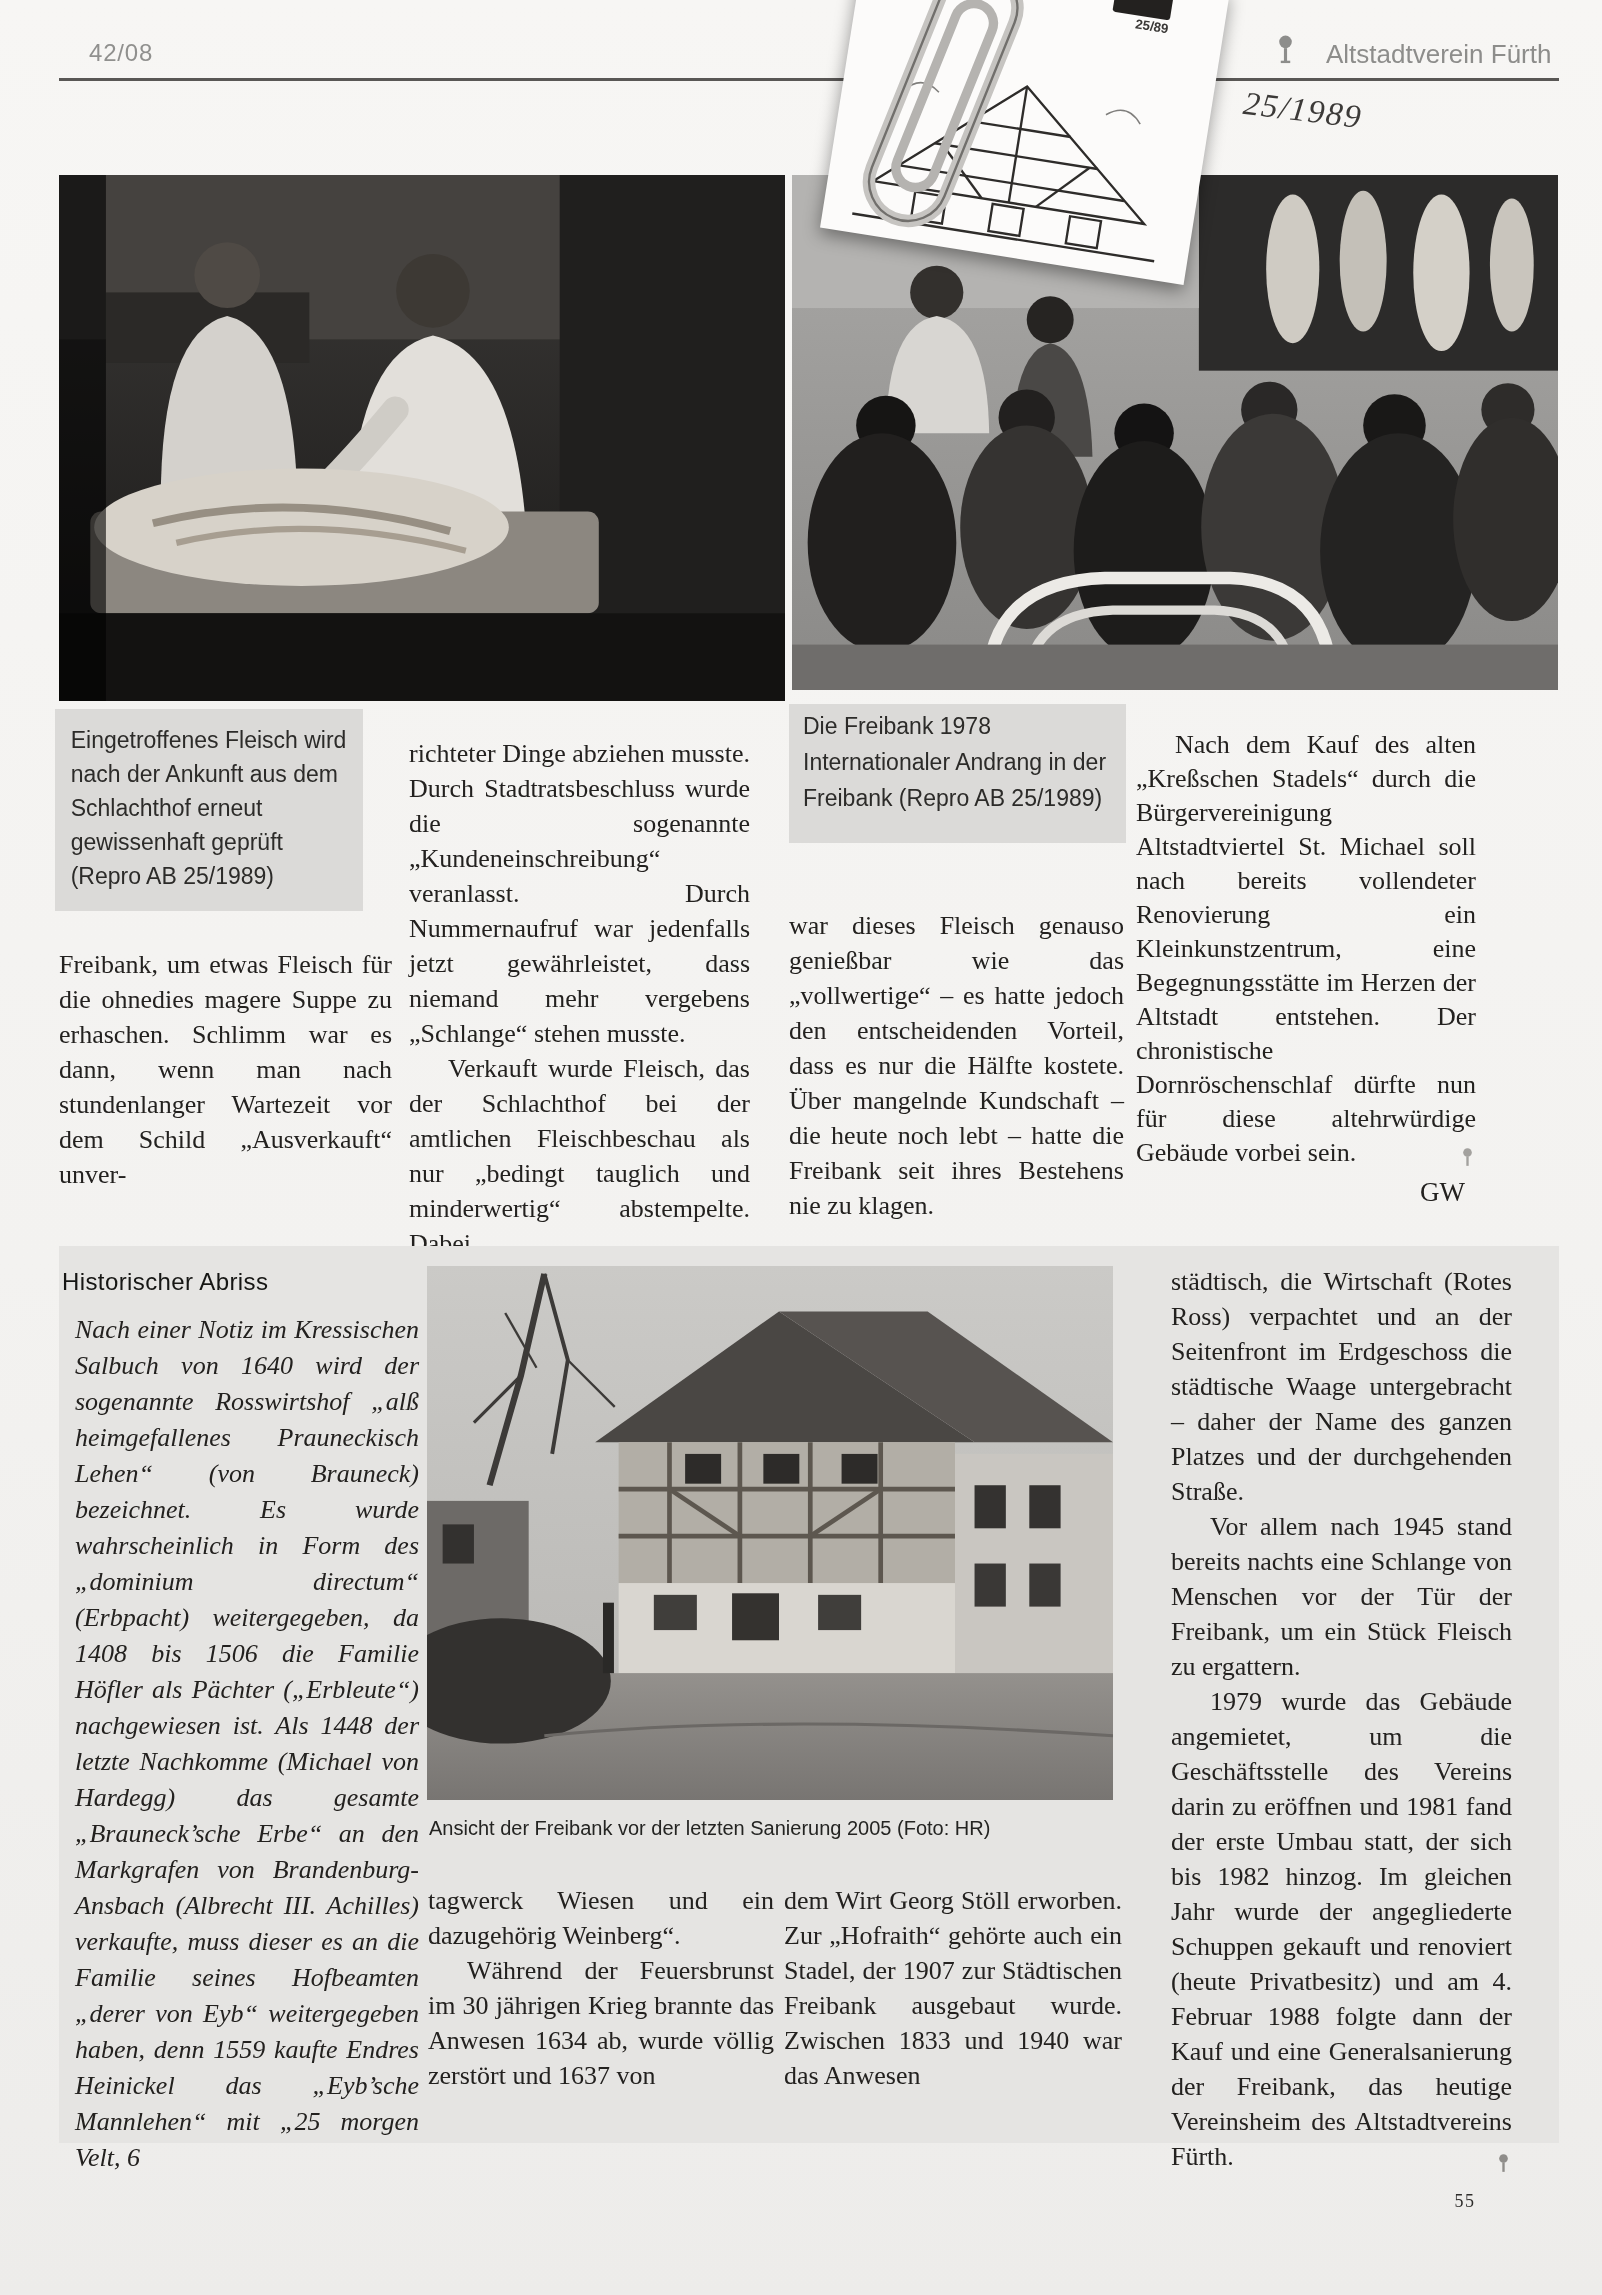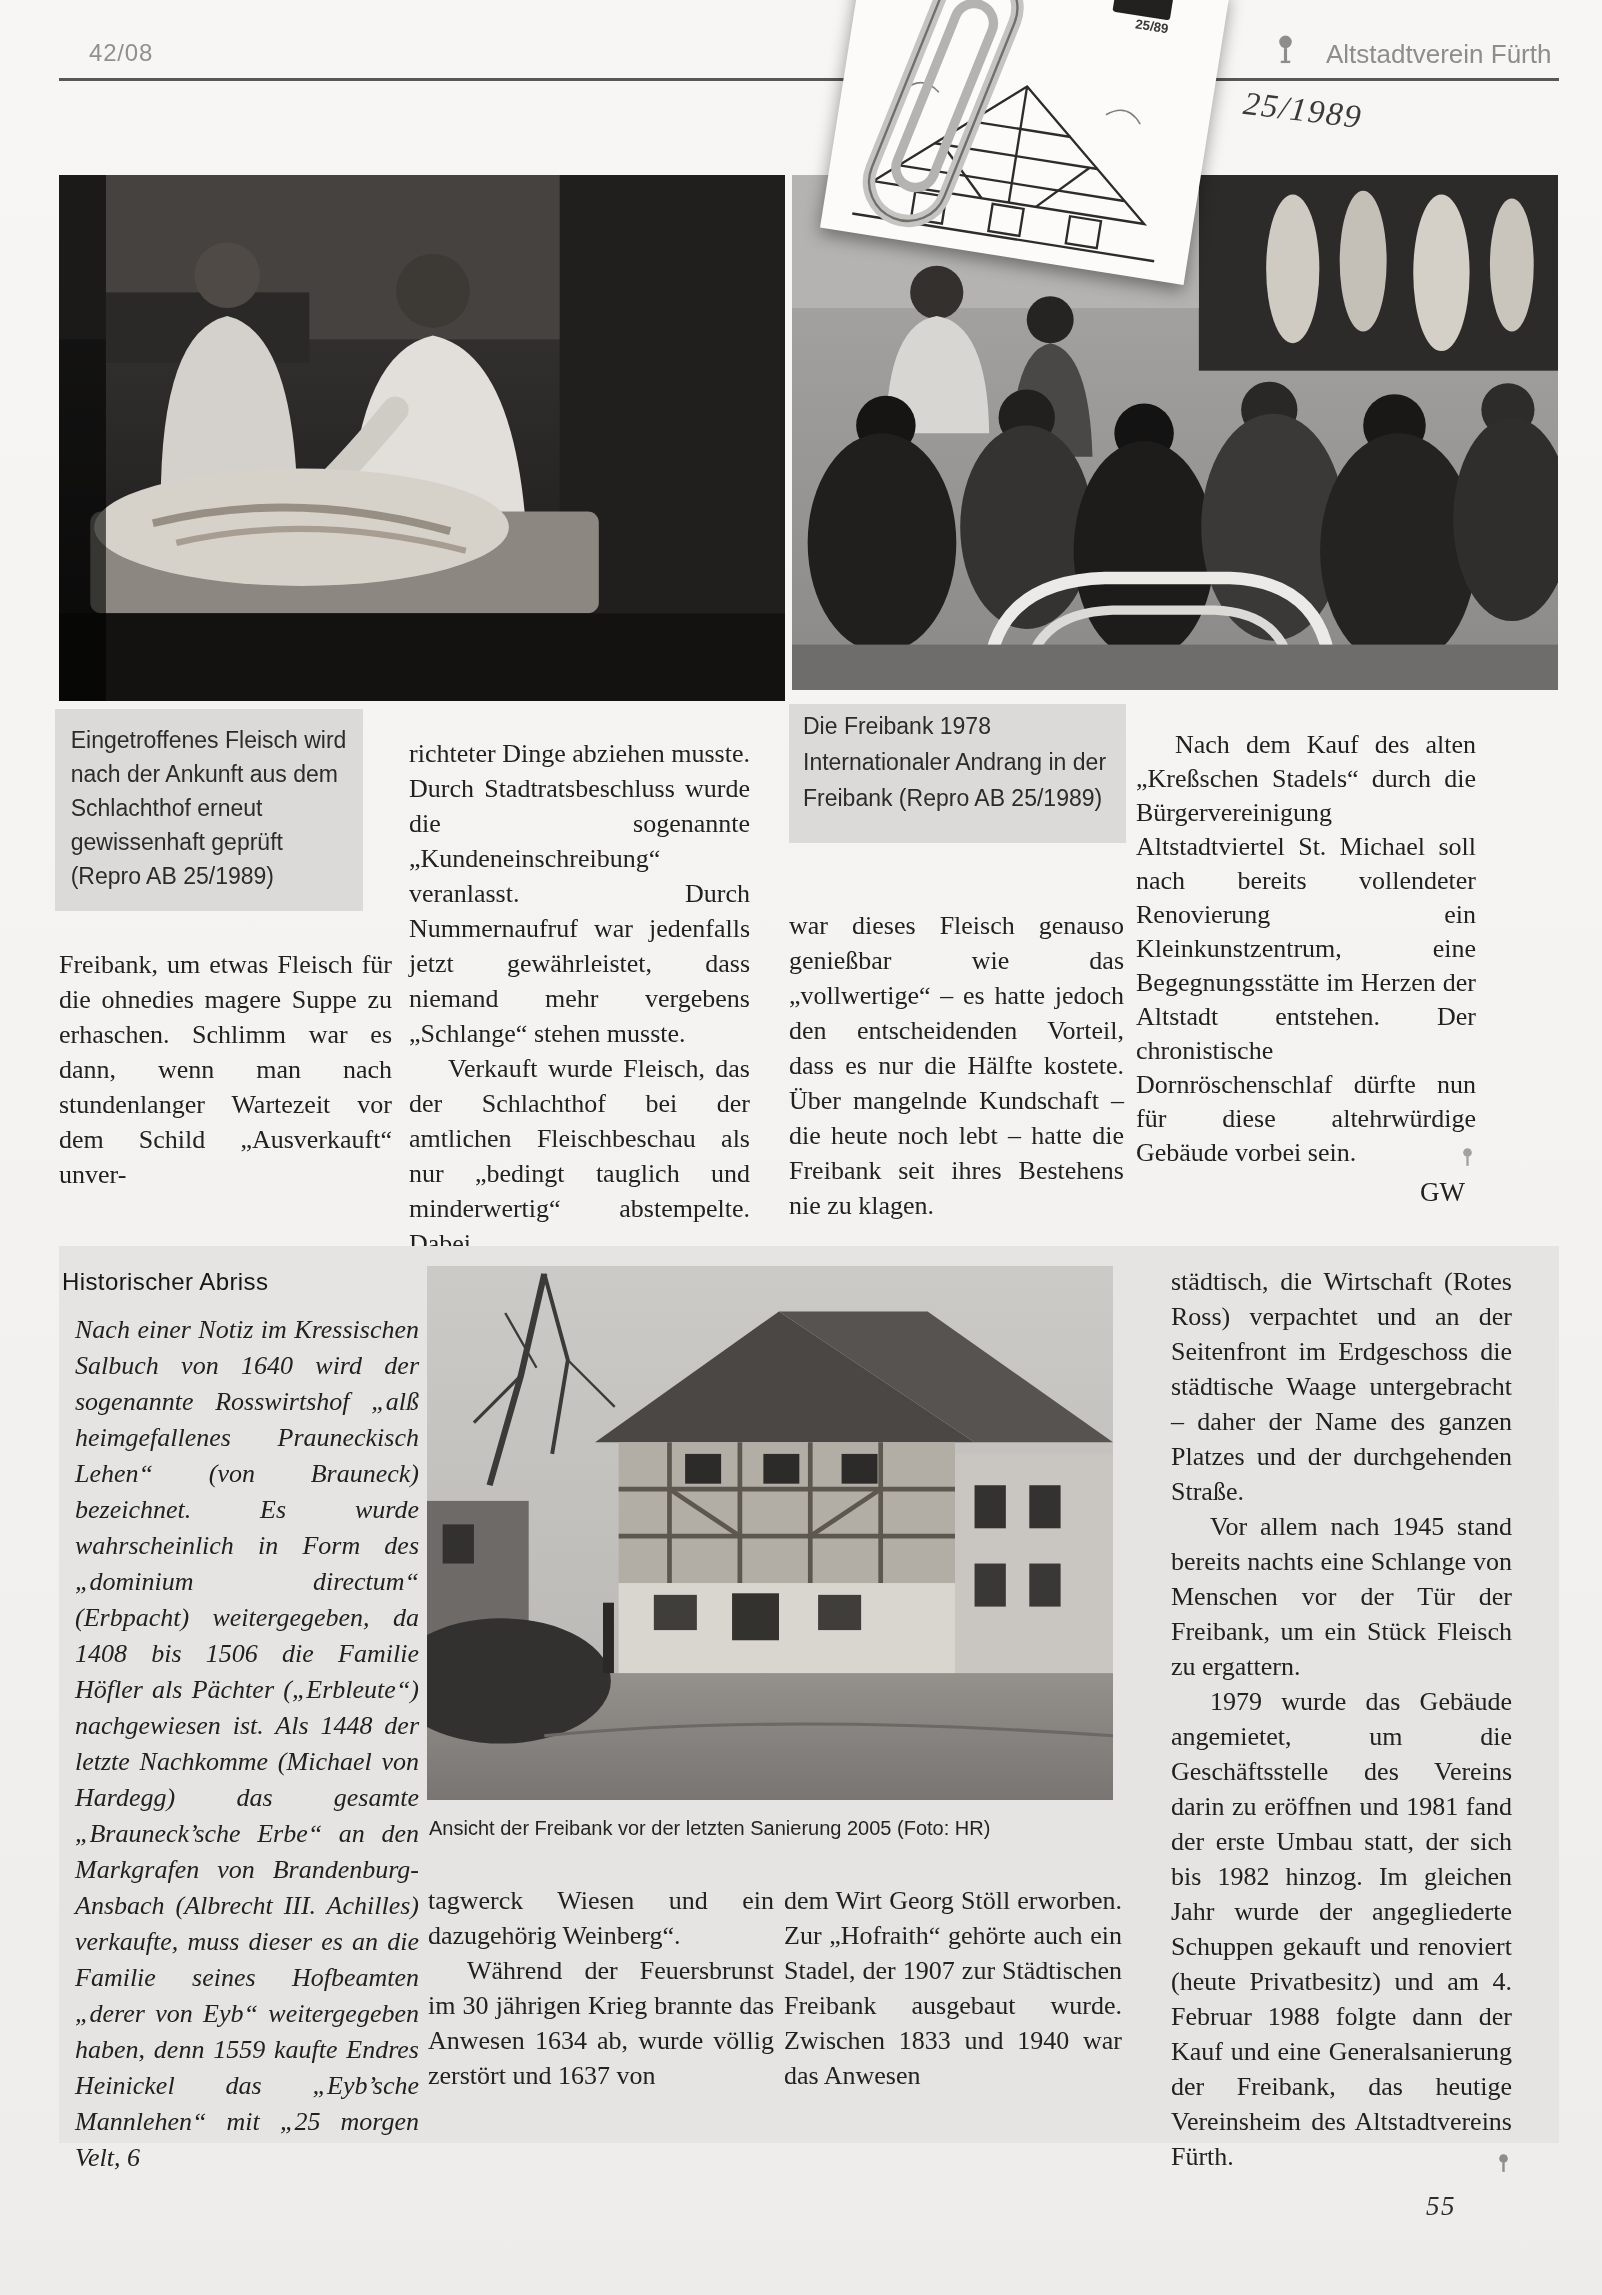--- a/index.html
+++ b/index.html
@@ -46,22 +46,22 @@
   .pinrow{margin-top:-28px;text-align:right;padding-right:3.1px;height:28px;}
   .gw{text-align:right;padding-right:11px;font-size:27px;margin-top:4.7px;}
   
   .panel{position:absolute;left:59px;top:1246px;width:1500px;height:897px;background:#e5e4e2;}
   .h2{position:absolute;left:62px;top:1268px;font-family:"Liberation Sans",sans-serif;
       font-weight:normal;font-size:24px;color:#161614;letter-spacing:0.4px;}
   .b1{left:75px;top:1312px;width:344px;line-height:36px;font-style:italic;}
   .b2{left:428px;top:1883px;width:346px;}
   .b3{left:784px;top:1883px;width:338px;}
   .b4{left:1139px;top:1264px;width:341px;margin-left:32px;}
-  .pnum{position:absolute;left:1426px;top:2191px;width:78px;
-        font-size:27px;color:#2e2d2b;letter-spacing:1.6px;font-style:italic;}
+  .pnum{position:absolute;left:1426px;top:2191px;width:78px;text-align:center;
+        font-size:18px;color:#2e2d2b;letter-spacing:1.6px;}
   .pin-svg{display:inline-block;vertical-align:middle;}
 </style>
 </head>
 <body>
 
 <div class="page">
 
   <div class="hdr-issue">42/08</div>
   <div class="hdr-rule"></div>
   <div class="brandwrap">

